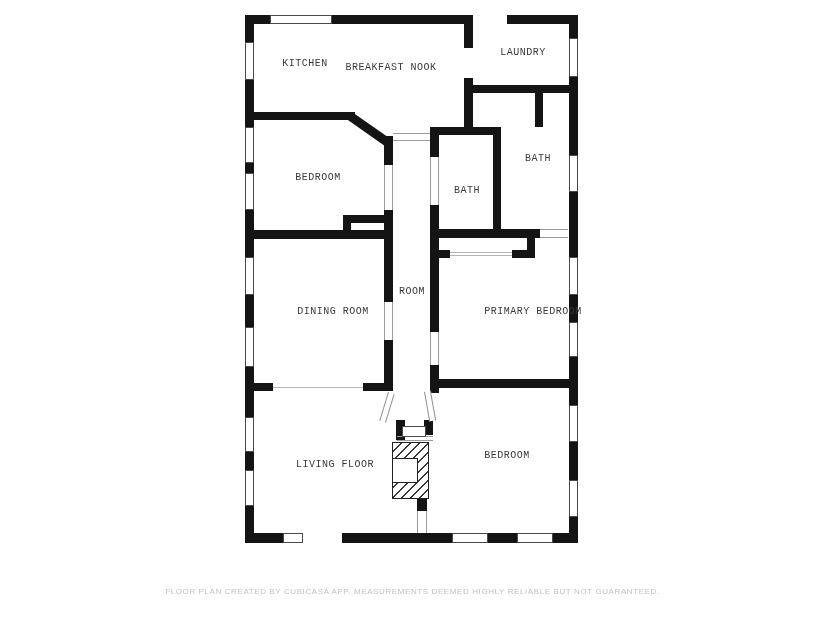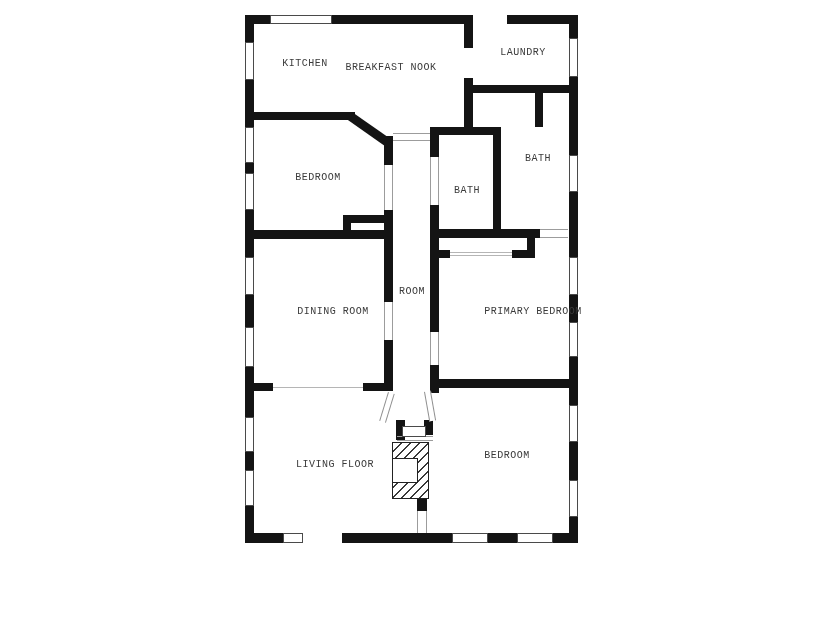--- a/index.html
+++ b/index.html
@@ -119,13 +119,14 @@
       <div class="abs room-label" style="left: 523px; top: 52px;">LAUNDRY</div>
       <div class="abs room-label" style="left: 318px; top: 177px;">BEDROOM</div>
       <div class="abs room-label" style="left: 467px; top: 190px;">BATH</div>
       <div class="abs room-label" style="left: 538px; top: 158px;">BATH</div>
       <div class="abs room-label" style="left: 321px; top: 311px; margin-left: 12px;">DINING ROOM</div>
       <div class="abs room-label" style="left: 412px; top: 291px;">ROOM</div>
       <div class="abs room-label" style="left: 533px; top: 311px;">PRIMARY BEDROOM</div>
       <div class="abs room-label" style="left: 335px; top: 464px;">LIVING FLOOR</div>
       <div class="abs room-label" style="left: 507px; top: 455px;">BEDROOM</div>
     </div>
+  <div id="footer">FLOOR PLAN CREATED BY CUBICASA APP. MEASUREMENTS DEEMED HIGHLY RELIABLE BUT NOT GUARANTEED.</div>
 </div>
 
 </body></html>

